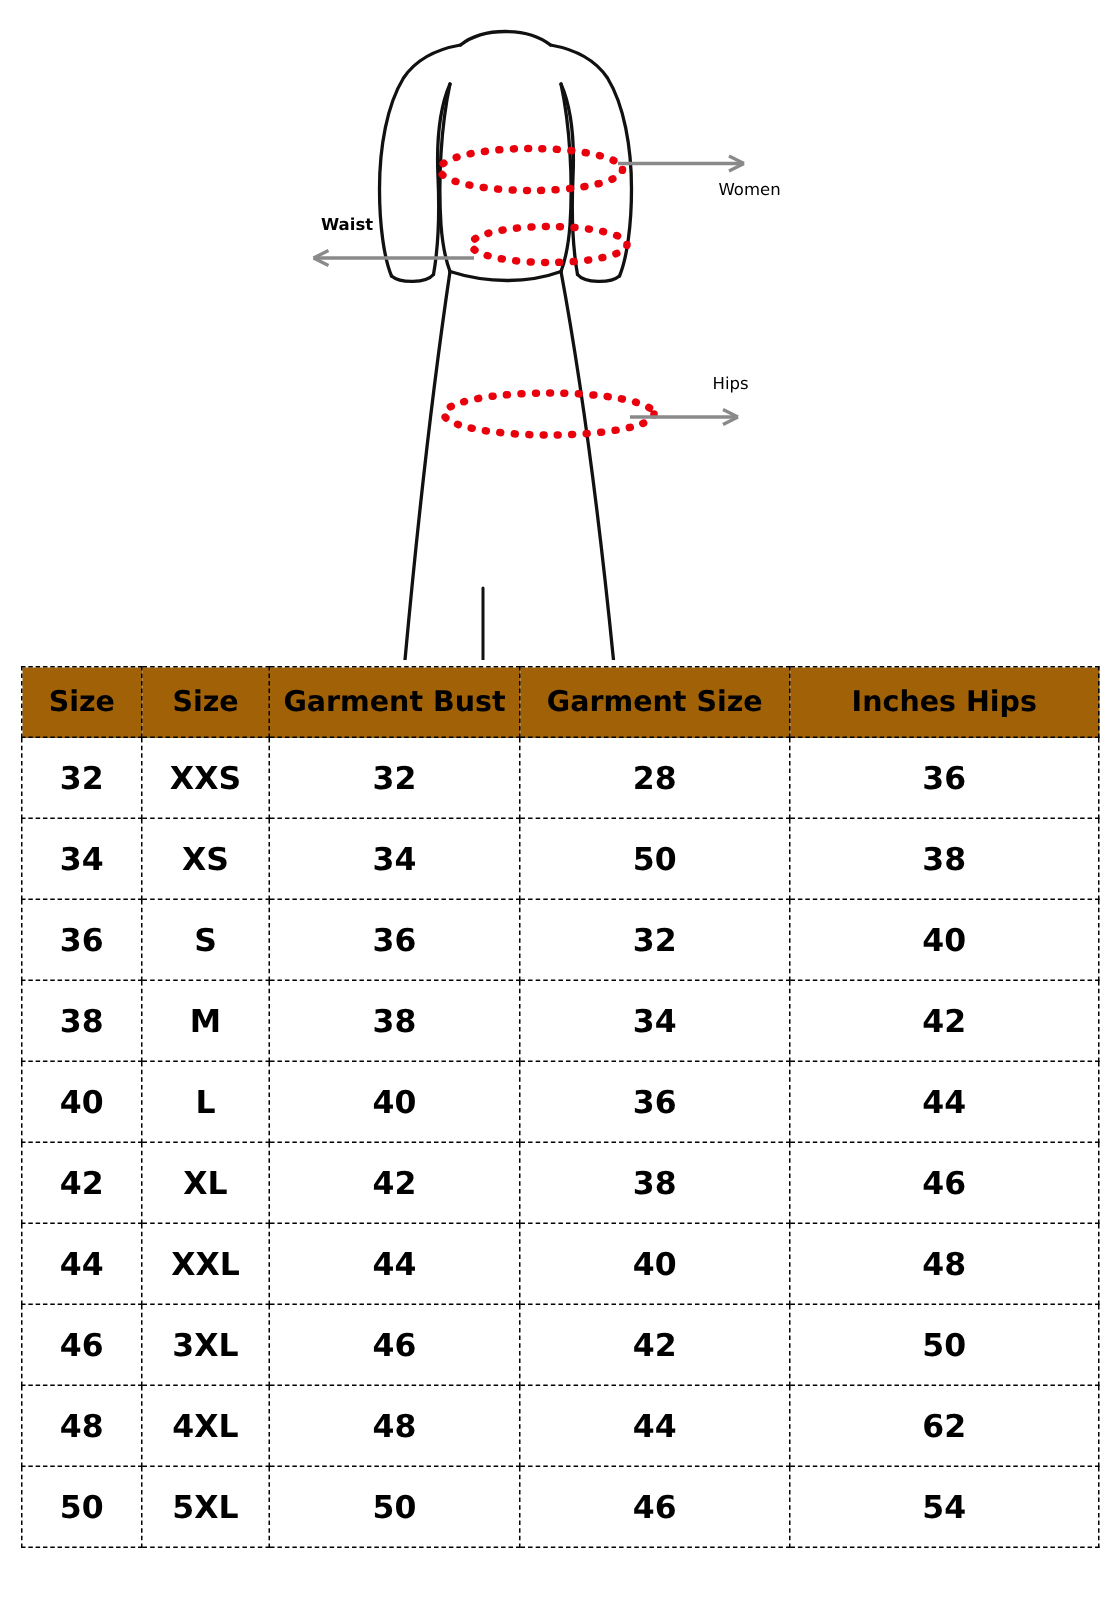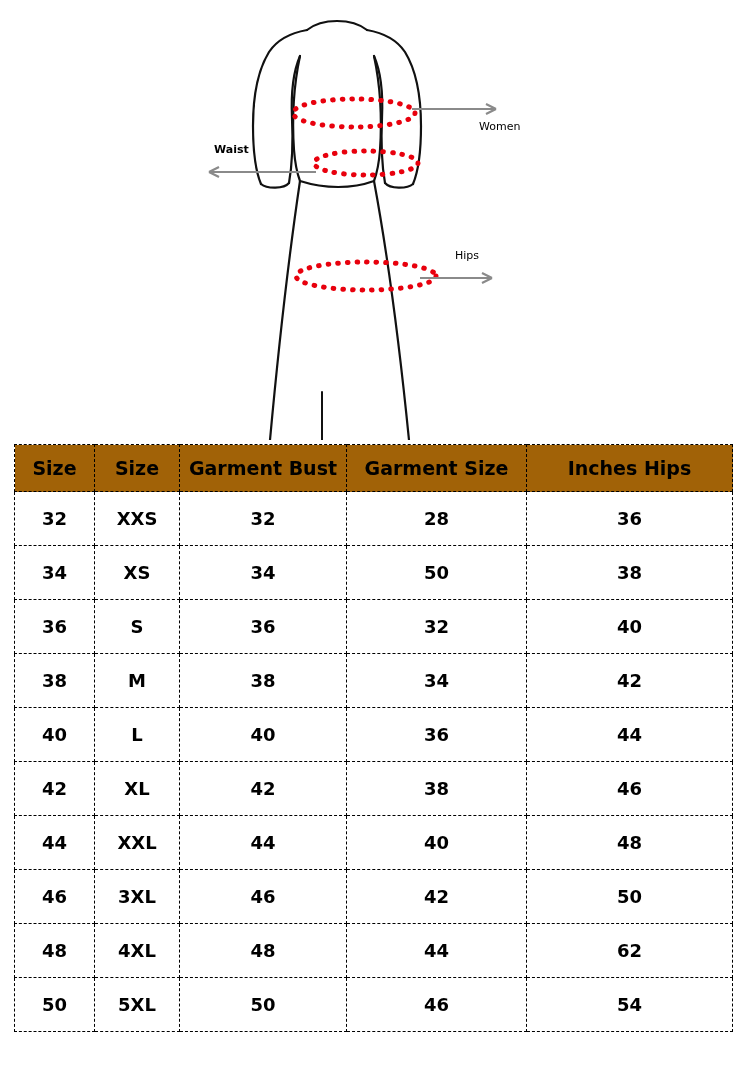--- a/index.html
+++ b/index.html
@@ -34,21 +34,21 @@
   }
   .fig-label {
     position: absolute;
     font-family: "DejaVu Sans", sans-serif;
     font-size: 11px;
     color: #000000;
     white-space: nowrap;
   }
   .label-bust { left: 479px; top: 120px; }
   .label-waist { left: 214px; top: 143px; font-weight: bold; }
-  .label-hips { left: 455px; top: 249px; }
+  .label-hips { left: 475px; top: 249px; }
 
   
   .table-wrap {
     position: absolute;
     left: 14px;
     top: 444px;
     width: 718px;
   }
   table.size-table {
     border-collapse: collapse;
@@ -72,21 +72,21 @@
   .cell-measure {
     background: #ffffff;
   }
   .row-head td {
     height: 44px;
     font-size: 19px;
     background: #a16207;
   }
   .row-data td {
     height: 51px;
-    font-size: 18px;
+    font-size: 21px;
     background: #ffffff;
   }
 
   .col-1 { width: 80px; }
   .col-2 { width: 85px; }
   .col-3 { width: 167px; }
   .col-4 { width: 180px; }
   .col-5 { width: 206px; }
 </style>
 </head>

